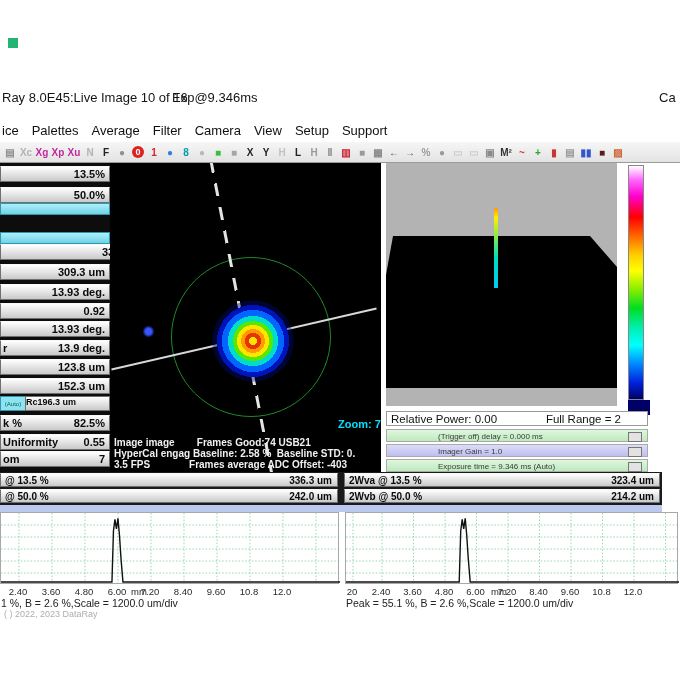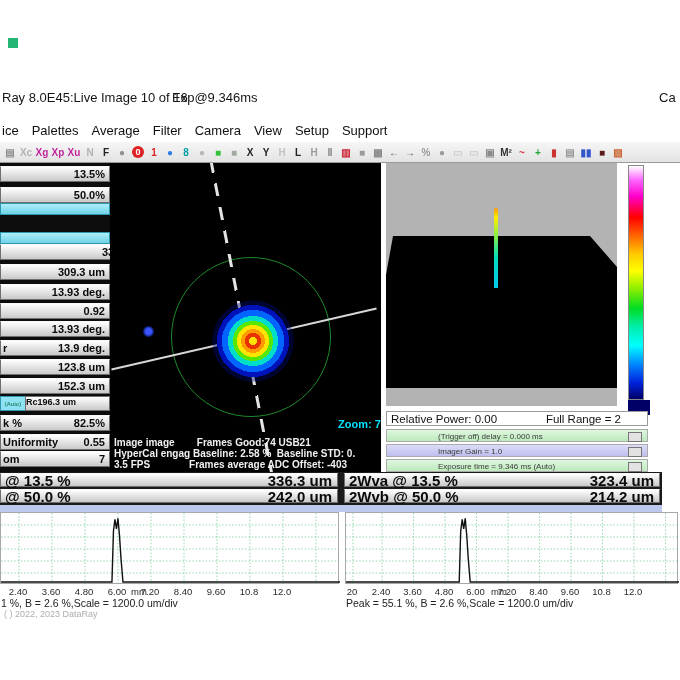--- a/index.html
+++ b/index.html
@@ -84,21 +84,21 @@
   .slider{position:absolute;left:386px;width:262px;height:13px;border:1px solid #aaa;
           font-size:8px;color:#3a3a3a;}
   .slider .lab{position:absolute;left:5px;top:2px;white-space:nowrap;padding-left:46px;}
   .slider .handle{position:absolute;right:5px;top:2px;width:12px;height:8px;background:#e2e2e2;
                   border:1px solid #777;}
   .tone-green{background:linear-gradient(#dff7df,#bdeabd);}
   .tone-blue{background:linear-gradient(#dcdcf8,#bfbfef);}
 
   
   .mrow{position:absolute;height:14px;background:linear-gradient(#ffffff,#c9c9c9);
-        border:1px solid #6f6f6f;border-top-color:#f8f8f8;font-size:15px;font-weight:bold;color:#0a0a0a;}
+        border:1px solid #6f6f6f;border-top-color:#f8f8f8;font-size:10px;font-weight:bold;color:#0a0a0a;}
   .mrow .lab{position:absolute;left:4px;top:50%;transform:translateY(-50%);white-space:nowrap;}
   .mrow .val{position:absolute;right:5px;top:50%;transform:translateY(-50%);white-space:nowrap;}
   #measbg{left:0;top:472px;width:662px;height:33px;background:#1a1a1a;}
 
   #bluestrip{left:0;top:505px;width:662px;height:7px;background:#bcc8ee;}
 
   
   .chart{position:absolute;top:512px;height:72px;background:#fff;border:1px solid #a8a8a8;}
   .tick{position:absolute;top:586px;width:26px;text-align:center;font-size:9.5px;color:#2a2a2a;}
   .unit{position:absolute;top:586px;font-size:9.5px;color:#2a2a2a;}

